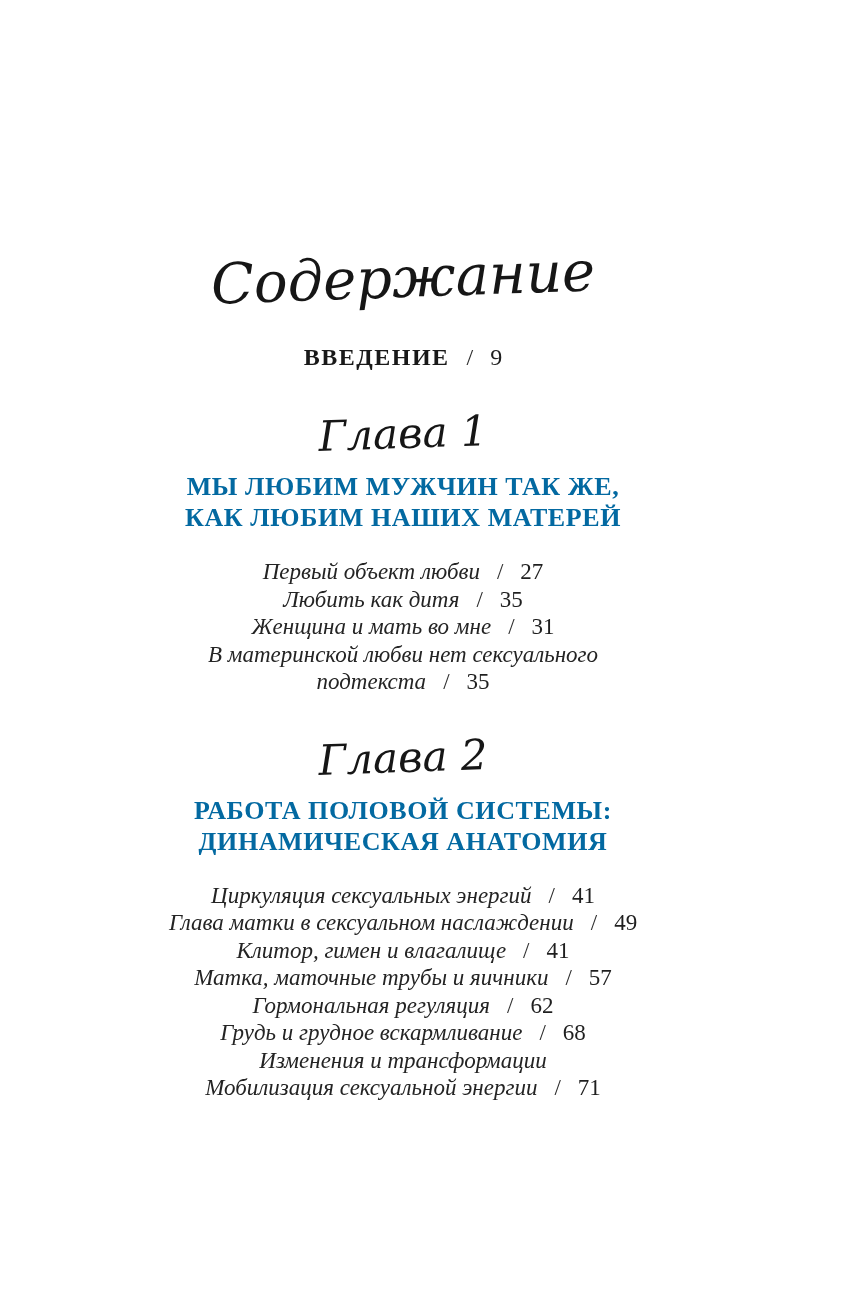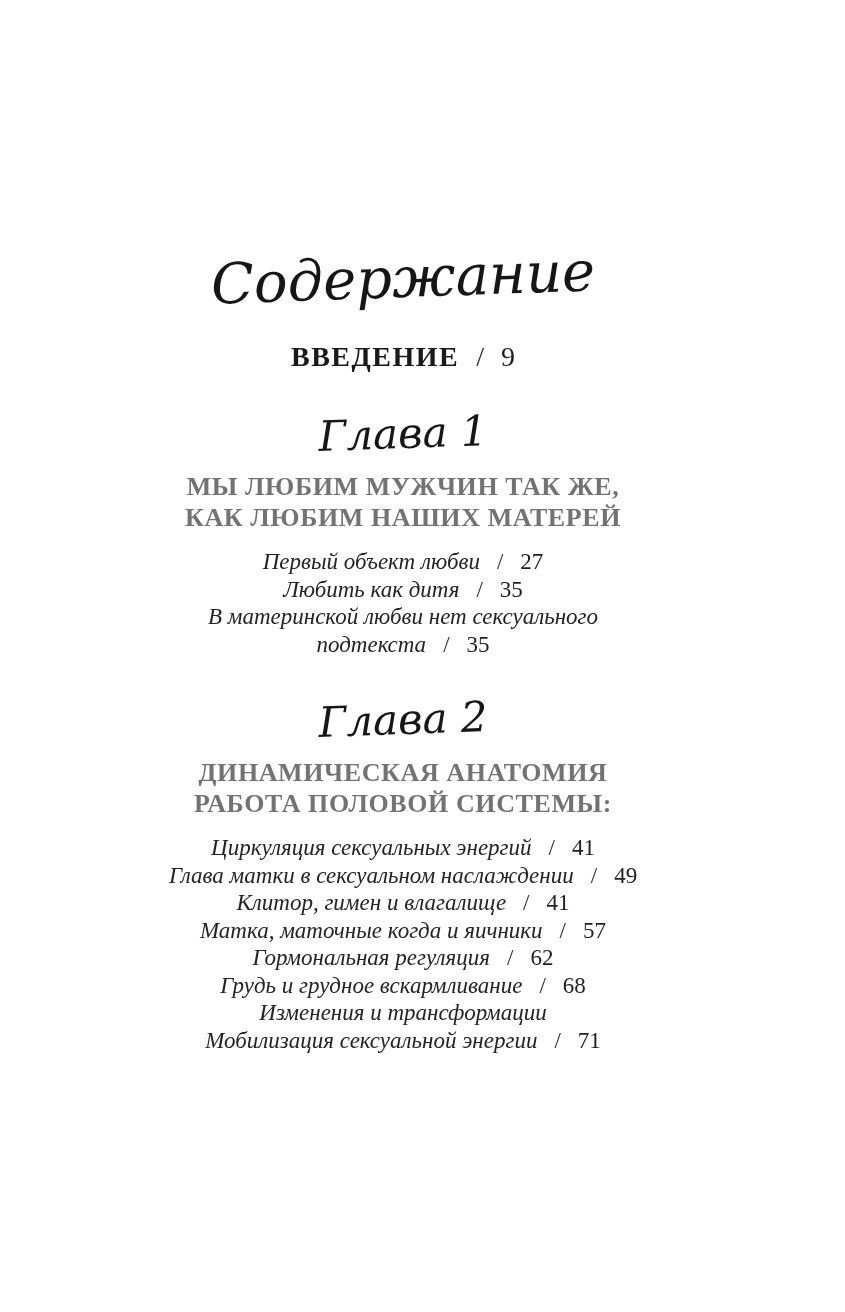--- a/index.html
+++ b/index.html
@@ -22,44 +22,44 @@
     color: #161616;
   }
   .toc-title {
     margin-top: 238px;
     font-size: 56px;
     line-height: 80px;
     transform: rotate(-2deg);
   }
   .intro-row {
     margin-top: 24px;
-    font-size: 28px;
+    font-size: 24px;
     line-height: 30px;
   }
   .intro-label {
     font-weight: bold;
     letter-spacing: 1.5px;
     color: #191919;
   }
   .chapter-script {
     margin-top: 33px;
     font-size: 42px;
     line-height: 58px;
     transform: rotate(-2deg);
   }
   .chapter-heading {
     margin-top: 8px;
     font-size: 26px;
     font-weight: bold;
     line-height: 31px;
     letter-spacing: 0.6px;
-    color: #737373;
+    color: #0369a1;
   }
   .entries {
-    margin-top: 15px;
+    margin-top: 25px;
     font-size: 23px;
   }
   .entry-row { line-height: 27.5px; }
   .entry-text { font-style: italic; color: #242424; }
   .sep {
     display: inline-block;
     margin: 0 17px;
     font-style: normal;
     font-weight: normal;
     color: #2e2e2e;
@@ -79,36 +79,37 @@
 
   <section>
     <div class="script chapter-script">Глава 1</div>
     <div class="chapter-heading">
       <div>МЫ ЛЮБИМ МУЖЧИН ТАК ЖЕ,</div>
       <div>КАК ЛЮБИМ НАШИХ МАТЕРЕЙ</div>
     </div>
     <div class="entries">
       <div class="entry-row"><span class="entry-text">Первый объект любви</span><span><span class="sep">/</span><span class="page-num">27</span></span></div>
       <div class="entry-row"><span class="entry-text">Любить как дитя</span><span><span class="sep">/</span><span class="page-num">35</span></span></div>
+      <div class="entry-row"><span class="entry-text">Женщина и мать во мне</span><span><span class="sep">/</span><span class="page-num">31</span></span></div>
       <div class="entry-row"><span class="entry-text">В материнской любви нет сексуального</span></div>
       <div class="entry-row"><span class="entry-text">подтекста</span><span><span class="sep">/</span><span class="page-num">35</span></span></div>
     </div>
   </section>
 
   <section>
     <div class="script chapter-script">Глава 2</div>
     <div class="chapter-heading">
+      <div>РАБОТА ПОЛОВОЙ СИСТЕМЫ:</div>
       <div>ДИНАМИЧЕСКАЯ АНАТОМИЯ</div>
-      <div>РАБОТА ПОЛОВОЙ СИСТЕМЫ:</div>
     </div>
     <div class="entries">
       <div class="entry-row"><span class="entry-text">Циркуляция сексуальных энергий</span><span><span class="sep">/</span><span class="page-num">41</span></span></div>
       <div class="entry-row"><span class="entry-text">Глава матки в сексуальном наслаждении</span><span><span class="sep">/</span><span class="page-num">49</span></span></div>
       <div class="entry-row"><span class="entry-text">Клитор, гимен и влагалище</span><span><span class="sep">/</span><span class="page-num">41</span></span></div>
-      <div class="entry-row"><span class="entry-text">Матка, маточные когда и яичники</span><span><span class="sep">/</span><span class="page-num">57</span></span></div>
+      <div class="entry-row"><span class="entry-text">Матка, маточные трубы и яичники</span><span><span class="sep">/</span><span class="page-num">57</span></span></div>
       <div class="entry-row"><span class="entry-text">Гормональная регуляция</span><span><span class="sep">/</span><span class="page-num">62</span></span></div>
       <div class="entry-row"><span class="entry-text">Грудь и грудное вскармливание</span><span><span class="sep">/</span><span class="page-num">68</span></span></div>
       <div class="entry-row"><span class="entry-text">Изменения и трансформации</span></div>
       <div class="entry-row"><span class="entry-text">Мобилизация сексуальной энергии</span><span><span class="sep">/</span><span class="page-num">71</span></span></div>
     </div>
   </section>
 
 </div>
 
 </body></html>

